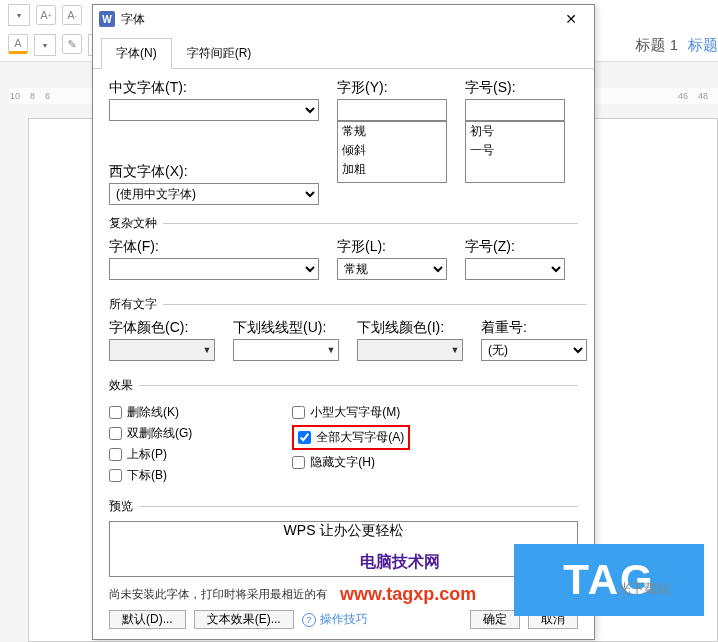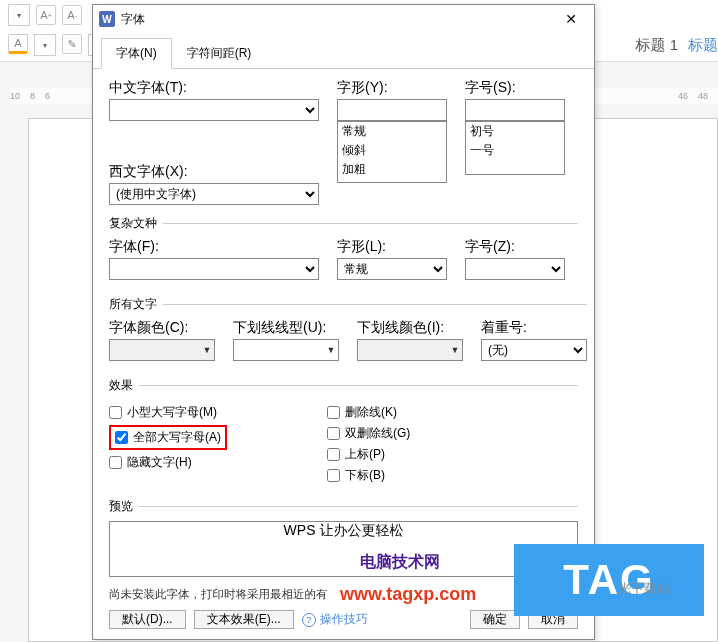--- a/index.html
+++ b/index.html
@@ -123,21 +123,21 @@
         <input class="combo" style="height: 22px;">
         <div class="listbox" style="height:62px">
           <div>常规</div>
           <div>倾斜</div>
           <div>加粗</div>
         </div>
       </div>
       <div class="col" style="width:100px">
         <span class="lbl">字号(S):</span>
         <input class="combo" style="height: 22px;">
-        <div class="listbox" style="height:54px">
+        <div class="listbox" style="height:62px">
           <div>初号</div>
           <div>一号</div>
         </div>
       </div>
     </div>
 
     <fieldset>
       <legend>复杂文种</legend>
       <div class="row">
         <div class="col" style="width:210px">
@@ -182,52 +182,52 @@
         <div class="col" style="width:106px">
           <span class="lbl">着重号:</span>
           <select class="combo"><option>(无)</option></select>
         </div>
       </div>
     </fieldset>
 
     <fieldset>
       <legend>效果</legend>
       <div style="display:flex; gap:100px">
+        <div>
+          <label class="check-row">
+              <input type="checkbox" style="">
+              <span>删除线(K)</span>
+            </label>
+          <label class="check-row">
+              <input type="checkbox" style="">
+              <span>双删除线(G)</span>
+            </label>
+          <label class="check-row">
+              <input type="checkbox" style="">
+              <span>上标(P)</span>
+            </label>
+          <label class="check-row">
+              <input type="checkbox" style="">
+              <span>下标(B)</span>
+            </label>
+        </div>
         <div>
           <label class="check-row">
               <input type="checkbox" style="">
               <span>小型大写字母(M)</span>
             </label>
           <div class="highlight-box">
             <label class="check-row" style="margin:0">
                 <input type="checkbox" checked="" style="">
                 <span>全部大写字母(A)</span>
               </label>
           </div>
           <label class="check-row">
               <input type="checkbox" style="">
               <span>隐藏文字(H)</span>
-            </label>
-        </div>
-        <div>
-          <label class="check-row">
-              <input type="checkbox" style="">
-              <span>删除线(K)</span>
-            </label>
-          <label class="check-row">
-              <input type="checkbox" style="">
-              <span>双删除线(G)</span>
-            </label>
-          <label class="check-row">
-              <input type="checkbox" style="">
-              <span>上标(P)</span>
-            </label>
-          <label class="check-row">
-              <input type="checkbox" style="">
-              <span>下标(B)</span>
             </label>
         </div>
       </div>
     </fieldset>
 
     <fieldset>
       <legend>预览</legend>
       <div class="preview-box">
         <span>WPS 让办公更轻松</span>
       </div>

